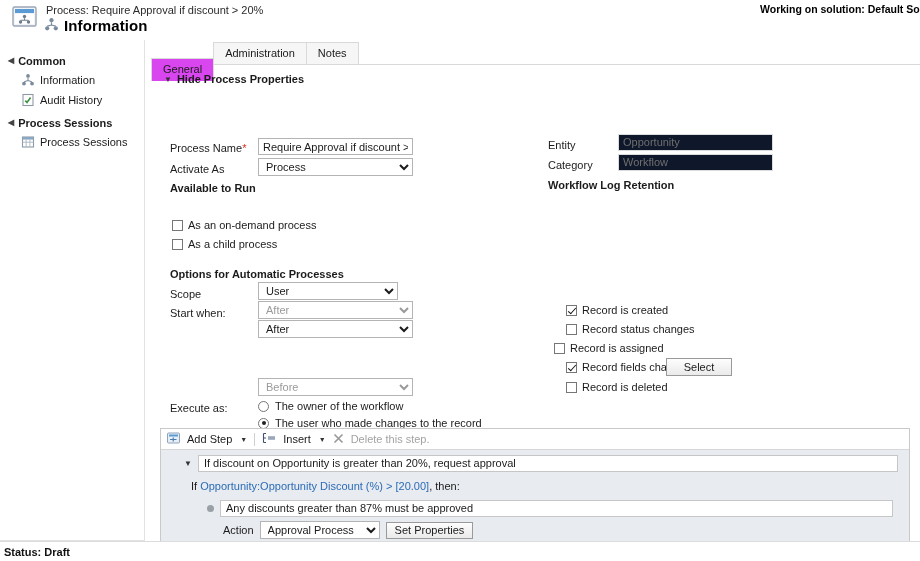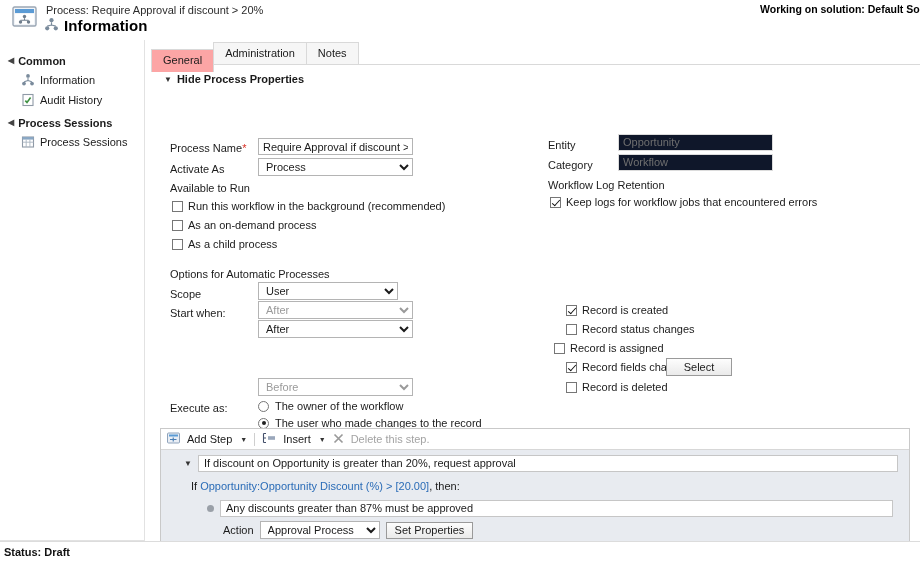--- a/index.html
+++ b/index.html
@@ -124,23 +124,23 @@
     padding: 4px 11px 4px 11px;
     border: 1px solid #d9d9d9;
     border-bottom: none;
     background: #f6f6f6;
     color: #1b1b1b;
     margin-right: -1px;
     cursor: default;
     line-height: 13px;
   }
   .tab.active {
-    background: #fca5a5;
+    background: #d946ef;
     position: relative;
-    top: 8px;
+    top: 17px;
     padding-bottom: 5px;
     text-align: center;
   }
 
   
   #props-toggle {
     position: absolute;
     left: 18px; top: 33px;
     font-size: 11px;
     font-weight: bold;
@@ -187,21 +187,21 @@
     font-size: 11px;
     color: #1b1b1b;
     padding: 0 2px 0 3px;
     line-height: 16px;
   }
   select.dd.disabledlook { color: #9a9a9a; }
 
   .sec-head {
     position: absolute;
     font-size: 11px;
-    font-weight: normal;
+    font-weight: bold;
     color: #1b1b1b;
   }
 
   .cbrow {
     position: absolute;
     display: flex;
     align-items: center;
     gap: 5px;
     font-size: 11px;
     color: #1b1b1b;
@@ -479,38 +479,30 @@
   </select>
 
   <span class="form-label" style="left:402px; top:99px;">Entity</span>
   <div class="fakeinput readonly" style="left:472px; top:94px; width:155px;">Opportunity</div>
 
   <span class="form-label" style="left:402px; top:119px;">Category</span>
   <div class="fakeinput readonly" style="left:472px; top:114px; width:155px;">Workflow</div>
 
   <span class="sec-head" style="left:24px; top:142px;">Available to Run</span>
 
-  <label class="cbrow" style="left:26px; top:160px;">
-    <span class="cbox"></span>
-    <span>Run this workflow in the background (recommended)</span>
-  </label>
   <label class="cbrow" style="left:26px; top:179px;">
     <span class="cbox"></span>
     <span>As an on-demand process</span>
   </label>
   <label class="cbrow" style="left:26px; top:198px;">
     <span class="cbox"></span>
     <span>As a child process</span>
   </label>
 
   <span class="sec-head" style="left:402px; top:139px;">Workflow Log Retention</span>
-  <label class="cbrow" style="left:404px; top:156px;">
-    <span class="cbox checked"></span>
-    <span>Keep logs for workflow jobs that encountered errors</span>
-  </label>
 
   <span class="sec-head" style="left:24px; top:228px;">Options for Automatic Processes</span>
 
   <span class="form-label" style="left:24px; top:248px;">Scope</span>
   <select class="dd" style="left:112px; top:242px; width:140px;">
     <option>User</option>
   </select>
 
   <span class="form-label" style="left:24px; top:267px;">Start when:</span>
 

